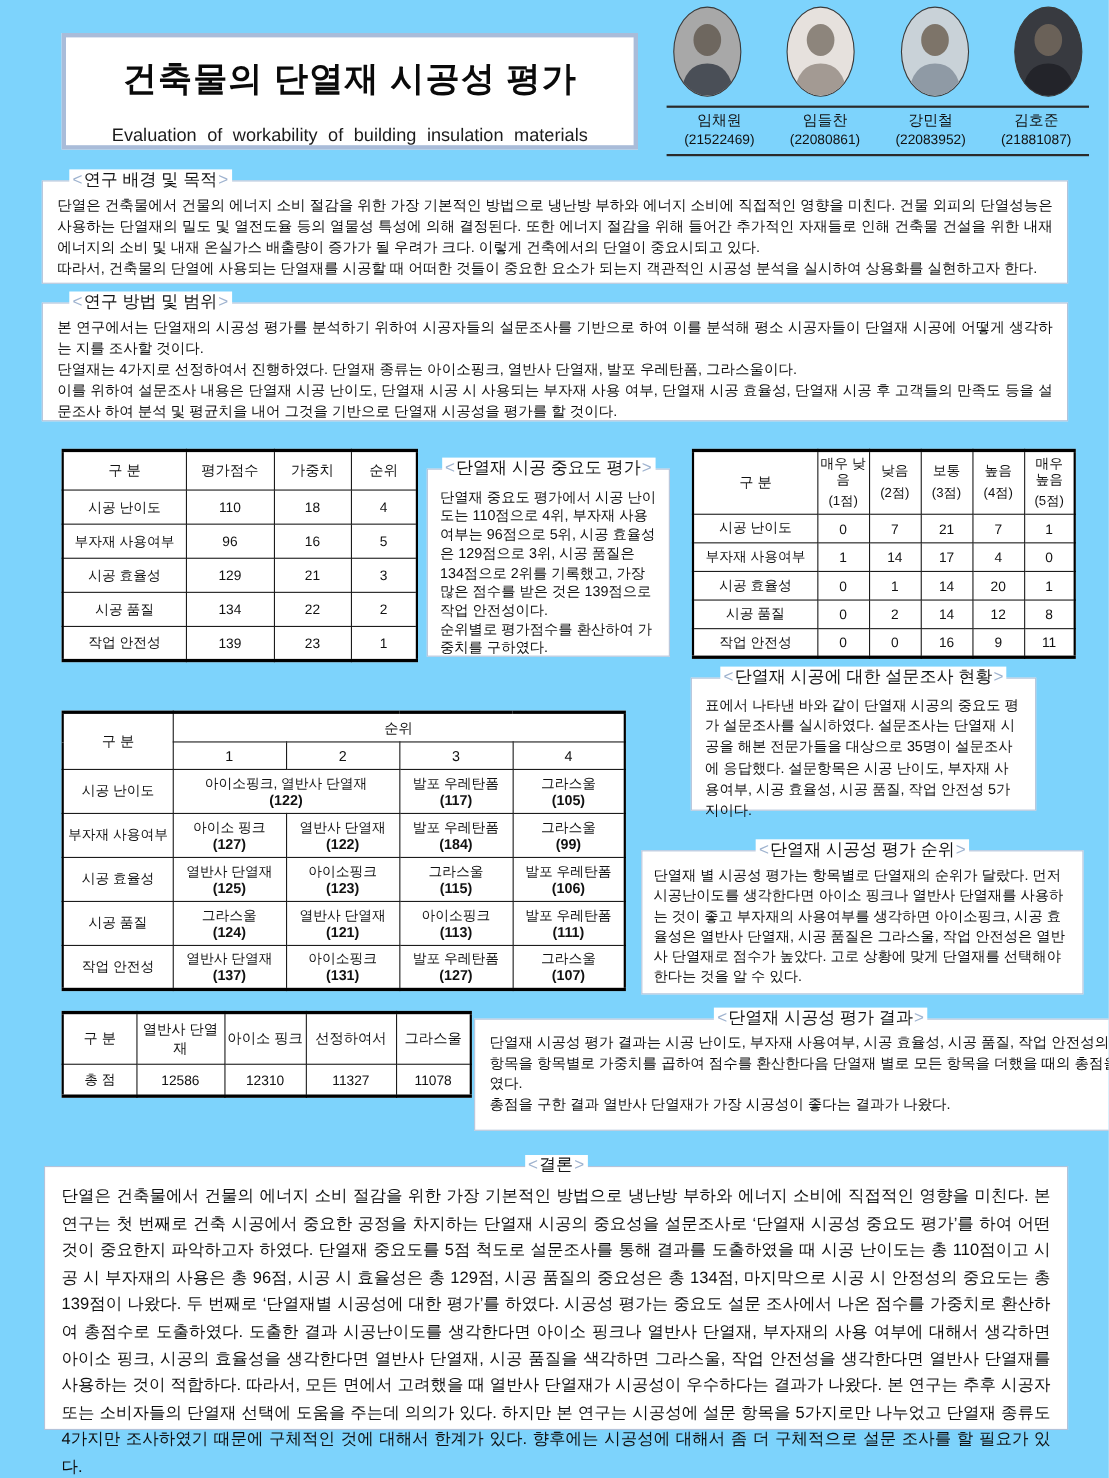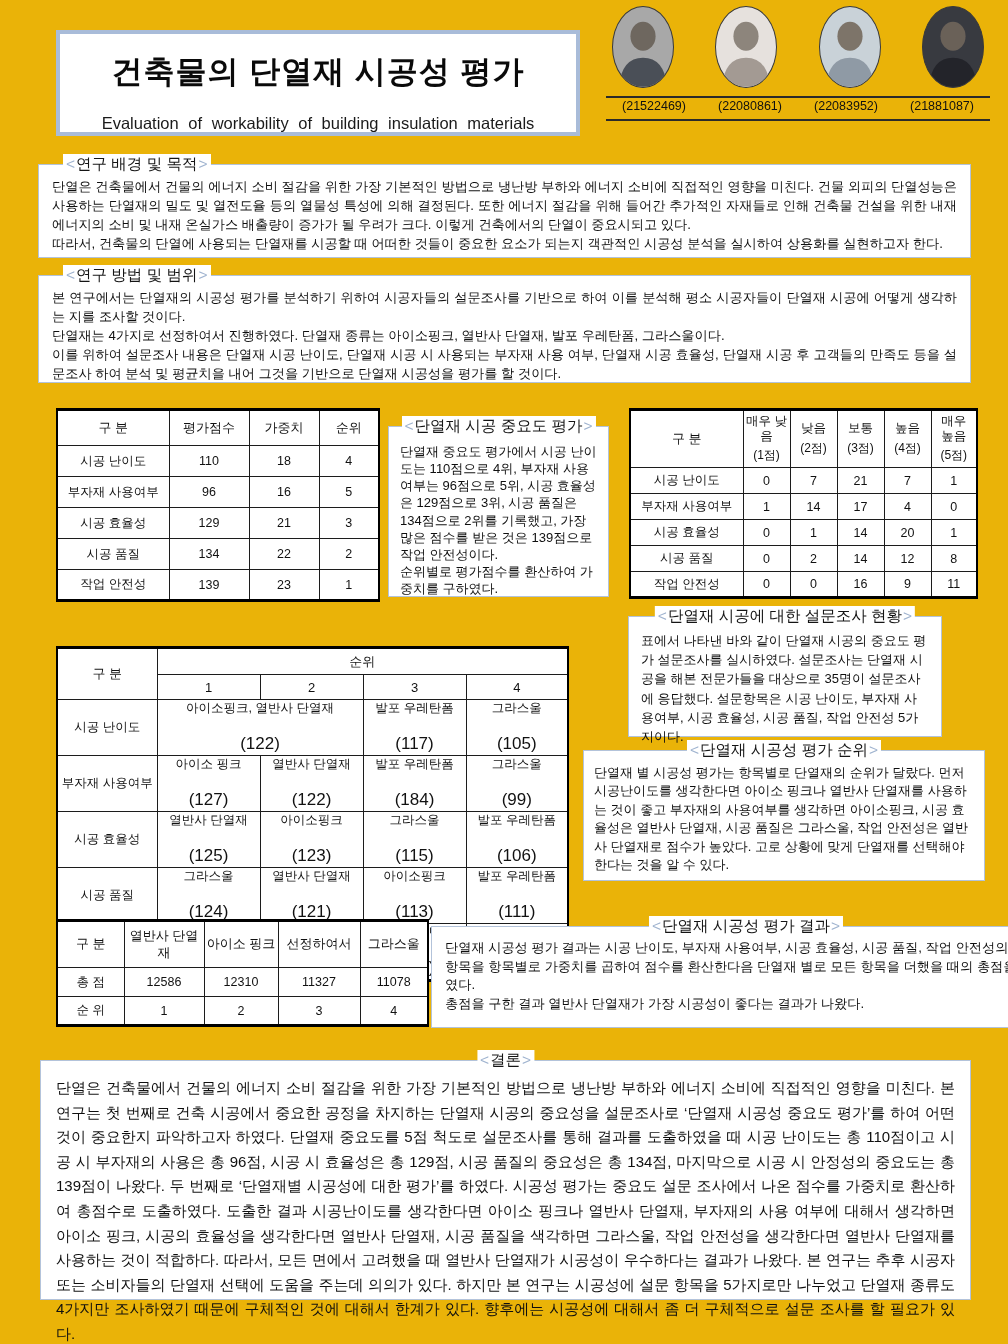--- a/index.html
+++ b/index.html
@@ -1,19 +1,19 @@
 <!DOCTYPE html>
 <html><head>
 <meta charset="utf-8">
 <style>
   * { margin:0; padding:0; box-sizing:border-box; }
   body { background:#e9e9e9; font-family:"Liberation Sans", sans-serif; }
   .page {
     position:relative; width:1008px; height:1344px; margin:0 auto;
-    background:#eab308; color:#111; overflow:hidden;
+    background:#7dd3fc; color:#111; overflow:hidden;
   }
 
   
   .title-box {
     position:absolute; left:56px; top:30px; width:524px; height:106px;
     border:4px solid #a9bcd9; background:#fff; text-align:center;
   }
   .title-ko { margin-top:17px; font-size:31px; font-weight:bold; letter-spacing:1px; color:#0a0a0a; }
   .title-en { margin-top:21px; font-size:16.5px; word-spacing:5px; color:#1a1a1a; }
 
@@ -71,21 +71,21 @@
   .survey th { height:58px; }
   .survey td { height:26px; }
   .sc-label { font-size:12.5px; line-height:1.15; }
   .sc-point { font-size:12px; margin-top:4px; }
 
   .rank    { left:56px;  top:646px; width:511px; }
   .rank .gh th { height:27px; }
   .rank .sh th { height:25px; }
   .rank td { height:40px; }
   .cell-name  { font-size:12.5px; line-height:1.2; }
-  .cell-score { font-size:17px; margin-top:18px; }
+  .cell-score { font-size:13px; margin-top:0;font-weight:bold; }
 
   .total   { left:56px;  top:919px; width:371px; }
   .total th { height:47px; font-size:13px; line-height:1.25; }
   .total td { height:29px; }
 
   
   .footer { position:absolute; left:90px; top:1314px; font-size:15px; color:#2e2e2e; letter-spacing:0.5px; }
 </style>
 </head>
 <body>
@@ -118,20 +118,26 @@
           </svg>
       </div>
       <div class="photo bg4">
         <svg viewBox="0 0 62 82">
             <ellipse cx="31" cy="30" rx="13" ry="15" fill="#6a6158"></ellipse>
             <path d="M6 82 Q9 52 31 52 Q53 52 56 82 Z" fill="#23242a"></path>
           </svg>
       </div>
     </div>
     <div class="members-line"></div>
+    <div class="names-row">
+      <div>임채원</div>
+      <div>임들찬</div>
+      <div>강민철</div>
+      <div>김호준</div>
+    </div>
     <div class="ids-row">
       <div>(21522469)</div>
       <div>(22080861)</div>
       <div>(22083952)</div>
       <div>(21881087)</div>
     </div>
     <div class="members-line" style="margin-top:2px;"></div>
   </div>
 
   <div class="panel" style="left:38px; top:164px; width:933px; height:94px;">
@@ -387,21 +393,21 @@
         <div class="cell-score">(127)</div>
       </td>
       <td>
         <div class="cell-name">그라스울</div>
         <div class="cell-score">(107)</div>
       </td>
     </tr>
   </tbody>
     </table>
 
-  <div class="panel" style="left:583px; top:750px; width:402px; height:131px;">
+  <div class="panel" style="left:583px; top:773px; width:402px; height:131px;">
     <div class="panel-legend legend-center">단열재 시공성 평가 순위</div>
     <div class="panel-body panel-body--mid" style="line-height:1.42; padding:13px 10px 5px;">단열재 별 시공성 평가는 항목별로 단열재의 순위가 달랐다. 먼저 시공난이도를 생각한다면 아이소 핑크나 열반사 단열재를 사용하는 것이 좋고 부자재의 사용여부를 생각하면 아이소핑크, 시공 효율성은 열반사 단열재, 시공 품질은 그라스울, 작업 안전성은 열반사 단열재로 점수가 높았다. 고로 상황에 맞게 단열재를 선택해야 한다는 것을 알 수 있다.</div>
   </div>
 
   <table class="data total">
     <colgroup>
         <col style="width:67px">
         <col style="width:80px">
         <col style="width:74px">
         <col style="width:82px">
@@ -415,27 +421,20 @@
       <th>선정하여서</th>
       <th>그라스울</th>
     </tr>
     <tr>
       <td>총 점</td>
       <td>12586</td>
       <td>12310</td>
       <td>11327</td>
       <td>11078</td>
     </tr>
-    <tr>
-      <td>순 위</td>
-      <td>1</td>
-      <td>2</td>
-      <td>3</td>
-      <td>4</td>
-    </tr>
   </tbody>
     </table>
 
   <div class="panel" style="left:431px; top:926px; width:630px; height:102px;">
     <div class="panel-legend legend-center">단열재 시공성 평가 결과</div>
     <div class="panel-body" style="padding:12px 13px 5px; line-height:1.42; text-align:left;">단열재 시공성 평가 결과는 시공 난이도, 부자재 사용여부, 시공 효율성, 시공 품질, 작업 안전성의 5가지 항목을 항목별로 가중치를 곱하여 점수를 환산한다음 단열재 별로 모든 항목을 더했을 때의 총점을 구하였다.
 총점을 구한 결과 열반사 단열재가 가장 시공성이 좋다는 결과가 나왔다.</div>
   </div>
 
   <div class="panel" style="left:40px; top:1060px; width:931px; height:240px;">

